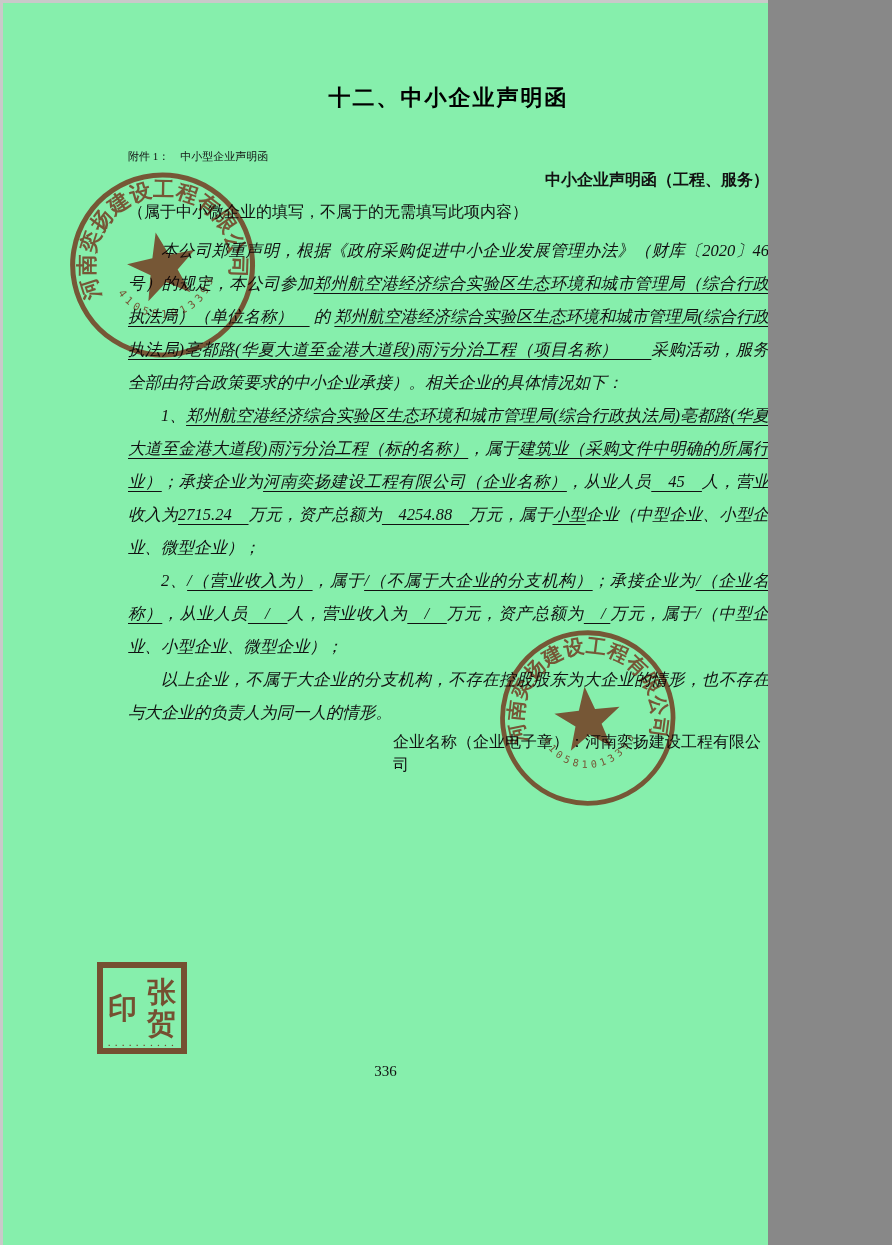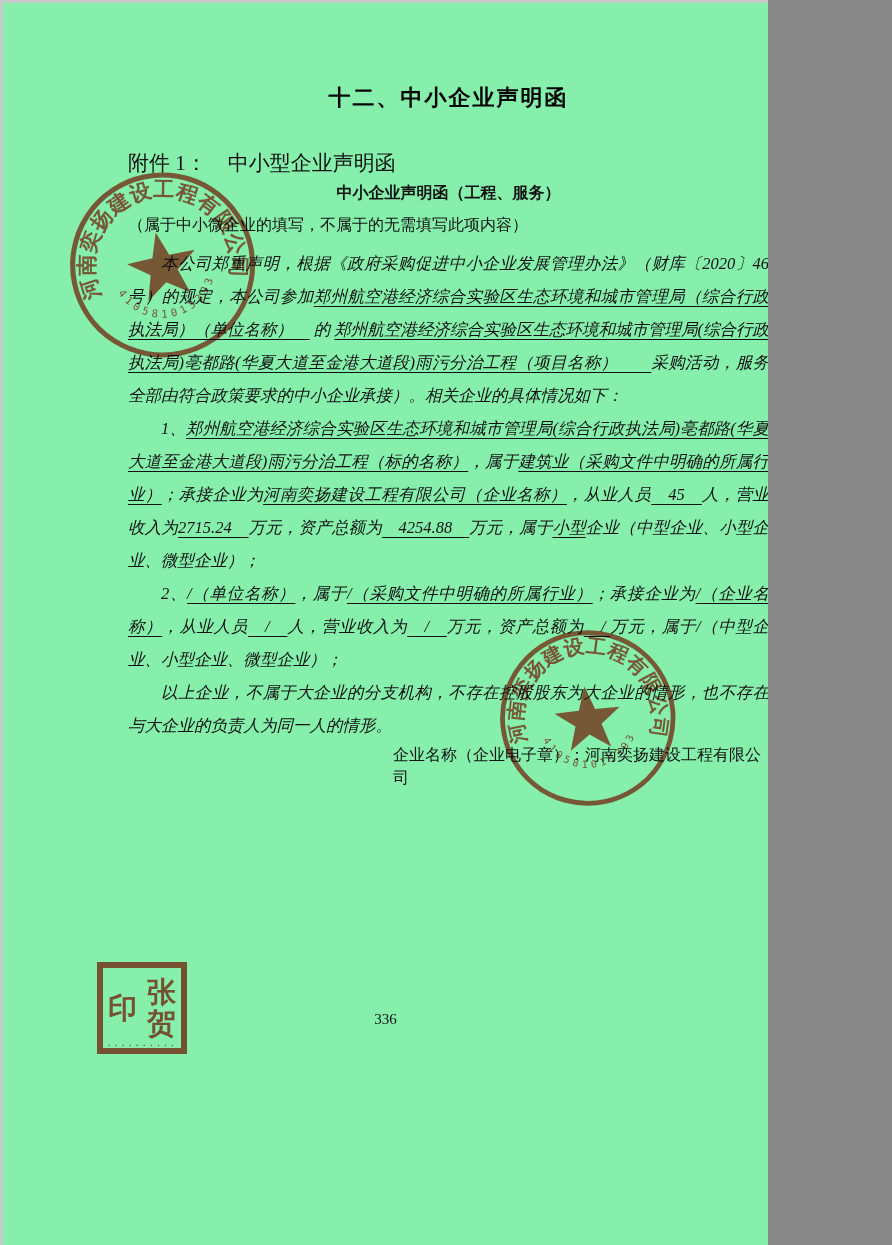--- a/index.html
+++ b/index.html
@@ -14,39 +14,39 @@
     color:#111;
     overflow:hidden;
   }
   .content { position:absolute; left:125px; top:80px; width:641px; }
   .doc-title {
     text-align:center;
     font-family:"Liberation Sans","DejaVu Sans",sans-serif;
     font-weight:bold; font-size:22px; letter-spacing:2px;
     margin:0 0 36px 0; color:#000;
   }
-  .attachment-line { font-size:21px; margin:0 0 6px 0; }
+  .attachment-line { font-size:11px; margin:0 0 6px 0; }
   .subtitle {
-    text-align:center;
+    text-align:right;
     font-family:"Liberation Sans","DejaVu Sans",sans-serif;
     font-weight:bold; font-size:16px; margin:0 0 11px 0;
   }
   .note { text-align:left; font-size:16px; margin:0 88px 11px 0; }
   .body p { font-size:16.5px; line-height:33px; text-align:justify; margin:0; }
   .indent { text-indent:2em;font-style:italic; }
   .u {
     text-decoration:underline;
     text-underline-offset:4px;
     text-decoration-thickness:1px;
     text-decoration-skip-ink:none;
   }
   .sig-block { margin-top:1px; margin-left:265px; }
   .sig-block p { font-size:16px; line-height:23px; margin:0; text-align:left; }
   .page-number {
-    position:absolute; top:1008px; left:0; width:100%;
+    position:absolute; top:1060px; left:0; width:100%;
     text-align:center; font-size:15px; color:#111;
   }
   
   .seal { position:absolute; mix-blend-mode:multiply; opacity:.88; pointer-events:none; }
   .seal-1 { left:64px;  top:166px; transform:rotate(-12deg); }
   .seal-2 { left:494px; top:624px; transform:rotate(-6deg); }
   
   .name-seal {
     position:absolute; left:94px; top:959px;
     width:90px; height:92px;
@@ -75,21 +75,21 @@
 
     <p class="attachment-line">附件 1：　中小型企业声明函</p>
     <p class="subtitle">中小企业声明函（工程、服务）</p>
     <p class="note">（属于中小微企业的填写，不属于的无需填写此项内容）</p>
 
     <div class="body">
       <p class="indent"><span>本公司郑重声明，根据《政府采购促进中小企业发展管理办法》（财库〔2020〕46 号）的规定，本公司参加</span><span class="u">郑州航空港经济综合实验区生态环境和城市管理局（综合行政执法局）（单位名称）　</span><span> 的 </span><span class="u">郑州航空港经济综合实验区生态环境和城市管理局(综合行政执法局)亳都路(华夏大道至金港大道段)雨污分治工程（项目名称）　　</span><span>采购活动，服务全部由符合政策要求的中小企业承接）。相关企业的具体情况如下：</span></p>
 
       <p class="indent"><span>1、</span><span class="u">郑州航空港经济综合实验区生态环境和城市管理局(综合行政执法局)亳都路(华夏大道至金港大道段)雨污分治工程（标的名称）</span><span>，属于</span><span class="u">建筑业（采购文件中明确的所属行业）</span><span>；承接企业为</span><span class="u">河南奕扬建设工程有限公司（企业名称）</span><span>，从业人员</span><span class="u">　45　</span><span>人，营业收入为</span><span class="u">2715.24　</span><span>万元，资产总额为</span><span class="u">　4254.88　</span><span>万元，属于</span><span class="u">小型</span><span>企业（中型企业、小型企业、微型企业）；</span></p>
 
-      <p class="indent"><span>2、</span><span class="u">/（单位名称）</span><span>，属于</span><span class="u">/（采购文件中明确的所属行业）</span><span>；承接企业为</span><span class="u">/（企业名称）</span><span>，从业人员</span><span class="u">　/　</span><span>人，营业收入为</span><span class="u">　/　</span><span>万元，资产总额为</span><span class="u">　/ </span><span>万元，属于/（中型企业、小型企业、微型企业）；</span></p>
+      <p class="indent"><span>2、</span><span class="u">/（营业收入为）</span><span>，属于</span><span class="u">/（不属于大企业的分支机构）</span><span>；承接企业为</span><span class="u">/（企业名称）</span><span>，从业人员</span><span class="u">　/　</span><span>人，营业收入为</span><span class="u">　/　</span><span>万元，资产总额为</span><span class="u">　/ </span><span>万元，属于/（中型企业、小型企业、微型企业）；</span></p>
 
       <p class="indent">以上企业，不属于大企业的分支机构，不存在控股股东为大企业的情形，也不存在与大企业的负责人为同一人的情形。</p>
     </div>
 
     <div class="sig-block">
       <p>企业名称（企业电子章）：河南奕扬建设工程有限公司</p>
     </div>
   </div>
 
   <div class="seal seal-1">

